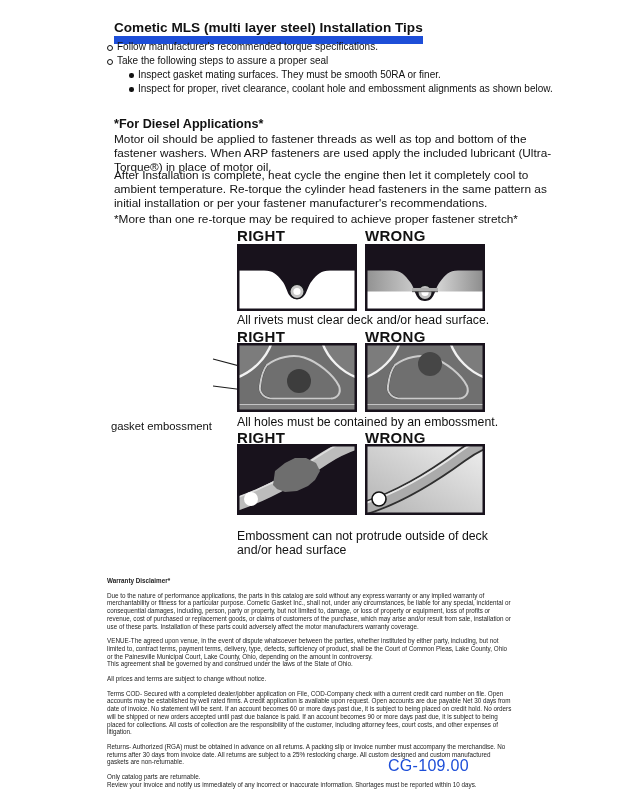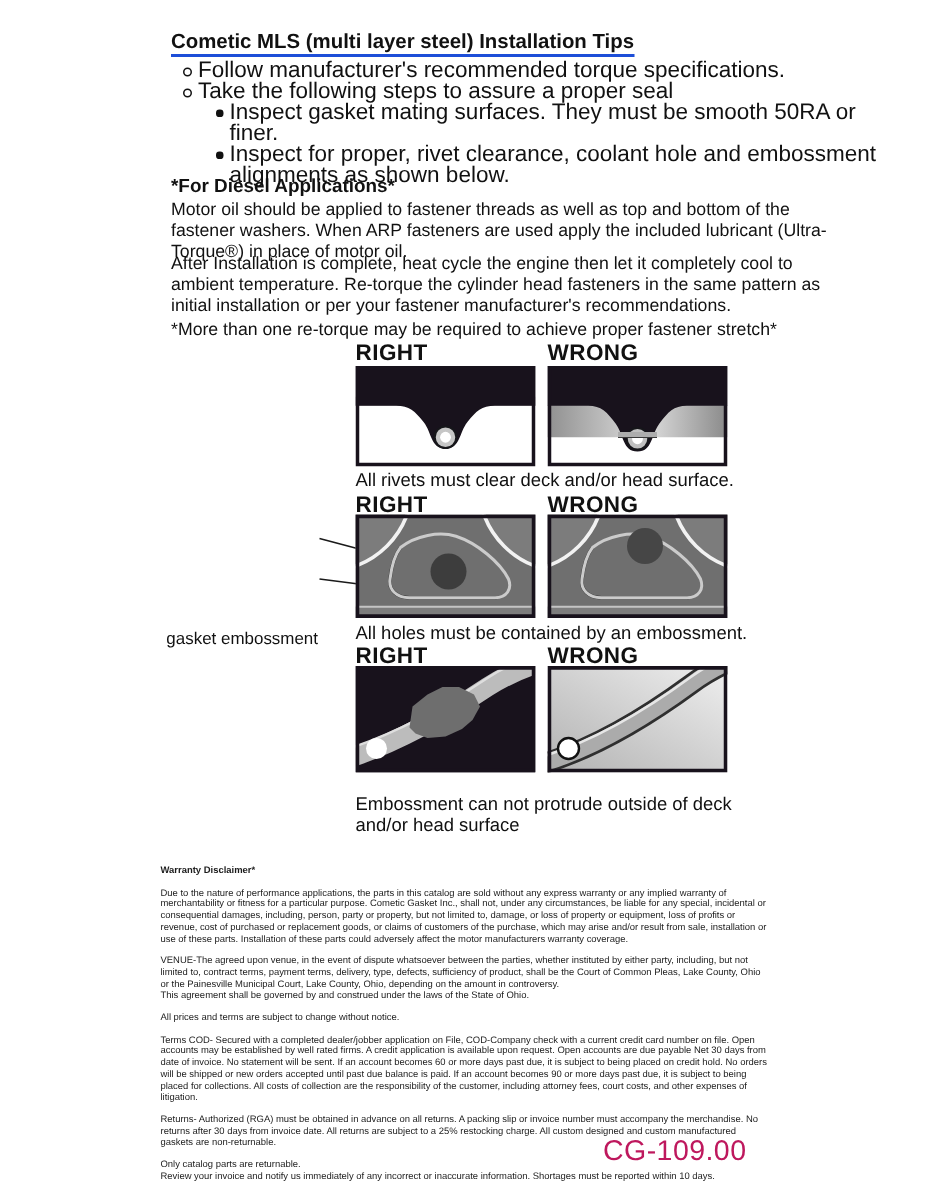--- a/index.html
+++ b/index.html
@@ -4,41 +4,41 @@
 <style>
   html,body{margin:0;padding:0;background:#ffffff;}
   .page{
     position:relative;width:618px;height:800px;background:#ffffff;
     font-family:"Liberation Sans","DejaVu Sans",sans-serif;color:#111;
     overflow:hidden;
   }
   
   .title{
     position:absolute;left:114px;top:20px;font-size:13.6px;font-weight:bold;
-    border-bottom:2px solid #1d4ed8;padding-bottom:1px;white-space:nowrap;
+    border-bottom:8px solid #1d4ed8;padding-bottom:1px;white-space:nowrap;
   }
-  .intro{position:absolute;left:122px;top:40px;width:480px;font-size:15px;line-height:14px;}
+  .intro{position:absolute;left:107px;top:40px;width:480px;font-size:10px;line-height:14px;}
   .b-line{position:relative;padding-left:10px;}
   .b-line .mk{position:absolute;left:0;top:4.5px;width:4px;height:4px;border:1px solid #111;border-radius:50%;}
   .sb-line{position:relative;padding-left:9px;margin-left:22px;}
   .sb-line .mk{position:absolute;left:0;top:5px;width:4.5px;height:4.5px;background:#111;border-radius:50%;}
   .h2{position:absolute;left:114px;top:117px;font-size:12.6px;font-weight:bold;}
   .para{position:absolute;left:114px;width:452px;font-size:11.8px;line-height:14px;}
   
   .dlabel{position:absolute;width:120px;text-align:left;font-size:15px;font-weight:bold;letter-spacing:.3px;}
   .dbox{position:absolute;width:120px;display:block;}
   .dbox svg{display:block;}
   .dcap{position:absolute;left:237px;font-size:12.3px;line-height:13.5px;white-space:pre-line;}
   .ann{position:absolute;left:95px;width:117px;text-align:right;font-size:11.3px;line-height:13.5px;white-space:pre-line;}
   .ptr{position:absolute;left:206px;top:338px;}
   
   .legal{position:absolute;left:107px;top:577px;width:406px;font-size:6.3px;line-height:7.7px;color:#1c1c1c;}
   .legal .lp{margin:0 0 7px 0;white-space:pre-line;}
   .legal .lh{font-weight:bold;margin:0 0 7px 0;}
-  .footer-code{position:absolute;left:388px;top:757px;font-size:19px;color:#be185d;letter-spacing:.3px;margin-left:14px;}
+  .footer-code{position:absolute;left:388px;top:757px;font-size:16px;color:#1d4ed8;letter-spacing:.3px;}
 </style>
 </head>
 <body>
 
 <div class="page">
 
   <div class="title">Cometic MLS (multi layer steel) Installation Tips</div>
 
   <div class="intro">
     <div class="b-line"><span class="mk"></span><span>Follow manufacturer's recommended torque specifications.</span></div>

